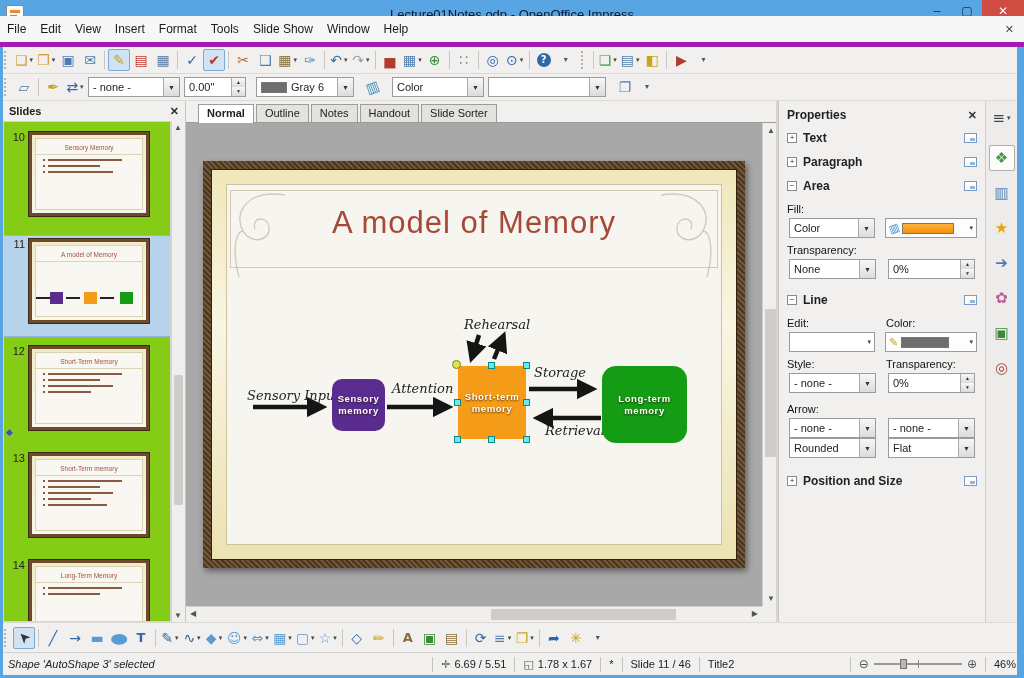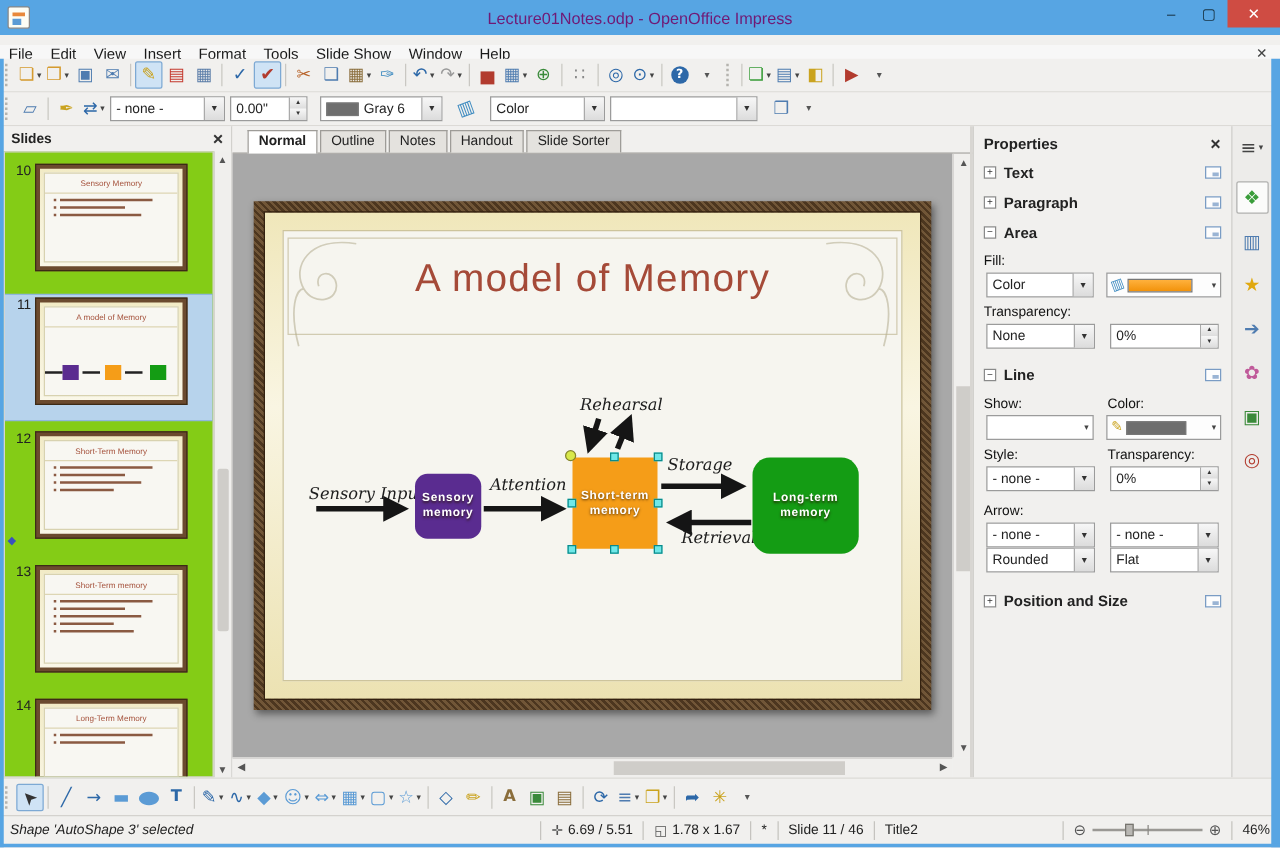--- a/index.html
+++ b/index.html
@@ -5,27 +5,27 @@
   * { margin:0; padding:0; box-sizing:border-box; }
   html,body { width:1024px; height:678px; }
   body { font-family:"Liberation Sans", sans-serif; font-size:11px; color:#222; background:#e8e8e8; overflow:hidden; }
   .window { position:relative; width:1024px; height:678px; background:#f1f0ee; }
 
   
   .titlebar { position:absolute; left:0; top:0; width:1024px; height:28px; background:#57a5e3; display:flex; align-items:center; }
   .appicon { width:18px; height:18px; margin-left:6px; background:#fdfdf5; border:1px solid #888; border-radius:2px; position:relative; }
   .appicon i { position:absolute; left:3px; top:4px; width:10px; height:3px; background:#e8883a; }
   .appicon b { position:absolute; left:3px; top:9px; width:7px; height:5px; background:#5b9bd5; }
-  .title-text { position:absolute; left:0; right:0; text-align:center; font-size:13px; color:#701a75; }
+  .title-text { position:absolute; left:0; right:0; text-align:center; font-size:13px; color:#0f172a; }
   .cap-btns { position:absolute; right:0; top:0; display:flex; }
   .cap-btn { width:30px; height:22px; display:flex; align-items:center; justify-content:center; color:#16303f; font-size:12px; }
   .cap-close { width:42px; background:#cf4c43; color:#fff; }
 
   
-  .menubar { position:absolute; left:0; top:36px; width:1024px; height:14px; background:#f7f7f7; border-bottom:1px solid #a21caf; display:flex; align-items:center; }
+  .menubar { position:absolute; left:0; top:16px; width:1024px; height:31px; background:#f7f7f7; border-bottom:5px solid #a21caf; display:flex; align-items:center; }
   .menu-item { padding:2px 7px; font-size:12px; color:#1a1a1a; }
   .menubar .doc-close { margin-left:auto; margin-right:10px; color:#444; font-size:11px; }
 
   
   .tb { position:absolute; left:0; width:1024px; background:#f1f0ee; display:flex; align-items:center; border-bottom:1px solid #dcdad6; }
   .tb1 { top:47px; height:27px; }
   .tb2 { top:74px; height:27px; }
   .grip { width:5px; height:18px; margin:0 4px; border-left:2px dotted #b5b3ae; }
   .tbtn { border:1px solid transparent; background:transparent; height:22px; min-width:22px; display:flex; align-items:center; justify-content:center; padding:0 1px; font-family:"DejaVu Sans", sans-serif; }
   .tbtn.on { background:#cfe3f5; border:1px solid #7da9d4; border-radius:2px; }
@@ -550,21 +550,21 @@
 
     <div class="sb-sec" style="margin-top:10px">
       <span class="exp">−</span>
       <span>Line</span>
       <span class="launcher">
           <i></i>
         </span>
     </div>
 
     <div class="two-lbl">
-      <span class="sb-lbl">Show:</span>
+      <span class="sb-lbl">Edit:</span>
       <span class="sb-lbl">Color:</span>
     </div>
     <div class="sb-row">
       <span class="combo">
         <span class="cval"><span class="linePrev"></span></span>
         <span class="dda" style="margin-right:3px">▾</span>
       </span>
       <span class="fillbtn">
         <span class="gl" style="color:#caa31f;font-size:11px">✎</span>
         <span class="swatch" style="width: 48px; height: 11px; background: rgb(110, 110, 110);"></span>

